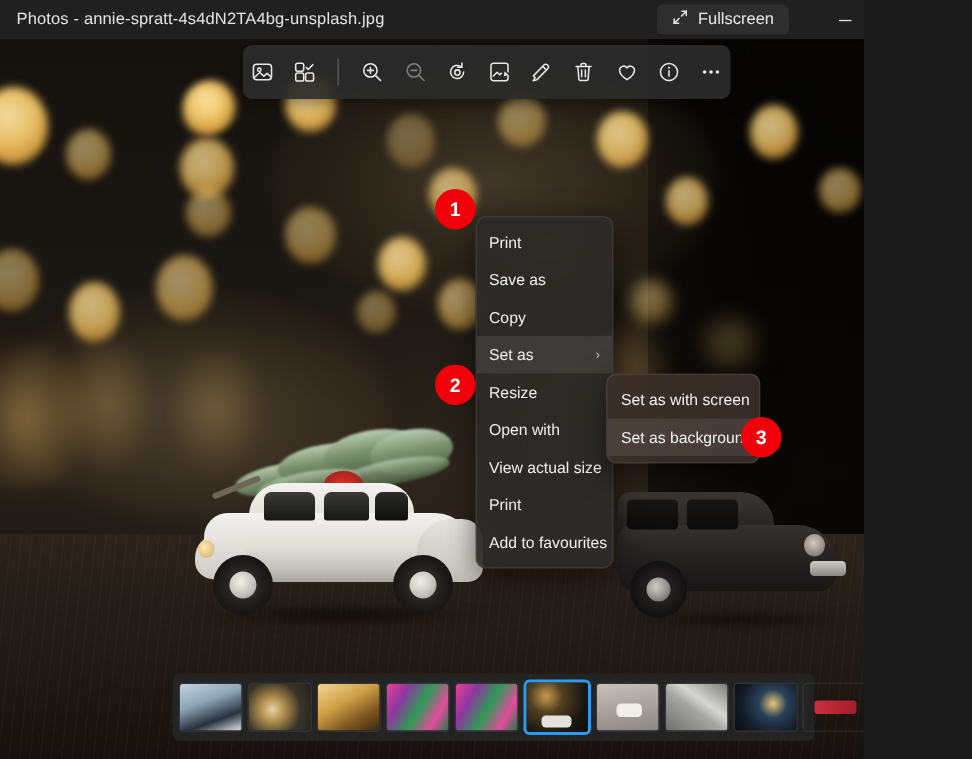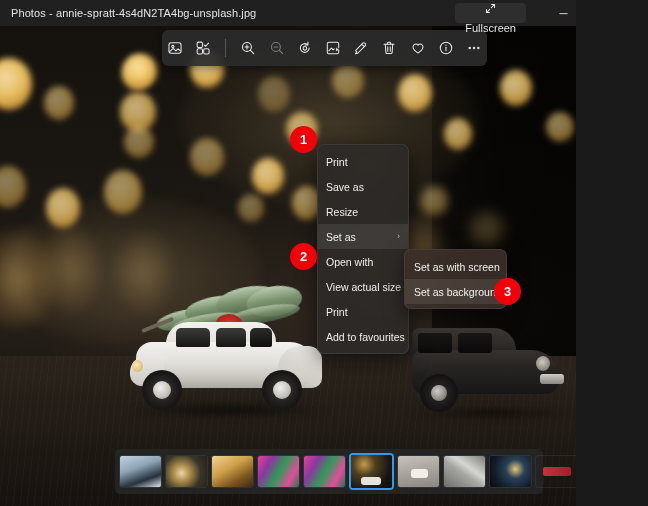--- a/index.html
+++ b/index.html
@@ -47,21 +47,20 @@
     align-items: center;
     gap: 6px;
     height: 20px;
     padding: 0 10px;
     margin-right: 20px;
     background: #2e2e2e;
     border-radius: 4px;
     font-size: 11px;
     color: #e8e8e8;
     cursor: default;
-    flex-direction: column;
   }
   .wc {
     width: 34px; height: 26px;
     display: flex;
     align-items: center;
     justify-content: center;
     cursor: default;
   }
   .wc svg { display:block; }
 
@@ -565,27 +564,30 @@
   </div>
 
   <div id="ctx-menu">
     <div class="ctx-item">
       <span>Print</span>
     </div>
     <div class="ctx-item">
       <span>Save as</span>
     </div>
     <div class="ctx-item">
-      <span>Resize</span>
+      <span>Copy</span>
     </div>
     <div class="ctx-item active">
       <span>Set as</span>
       <span class="ctx-chevron">›</span>
     </div>
     <div class="ctx-item">
+      <span>Resize</span>
+    </div>
+    <div class="ctx-item">
       <span>Open with</span>
     </div>
     <div class="ctx-item">
       <span>View actual size</span>
     </div>
     <div class="ctx-item">
       <span>Print</span>
     </div>
     <div class="ctx-item">
       <span>Add to favourites</span>

